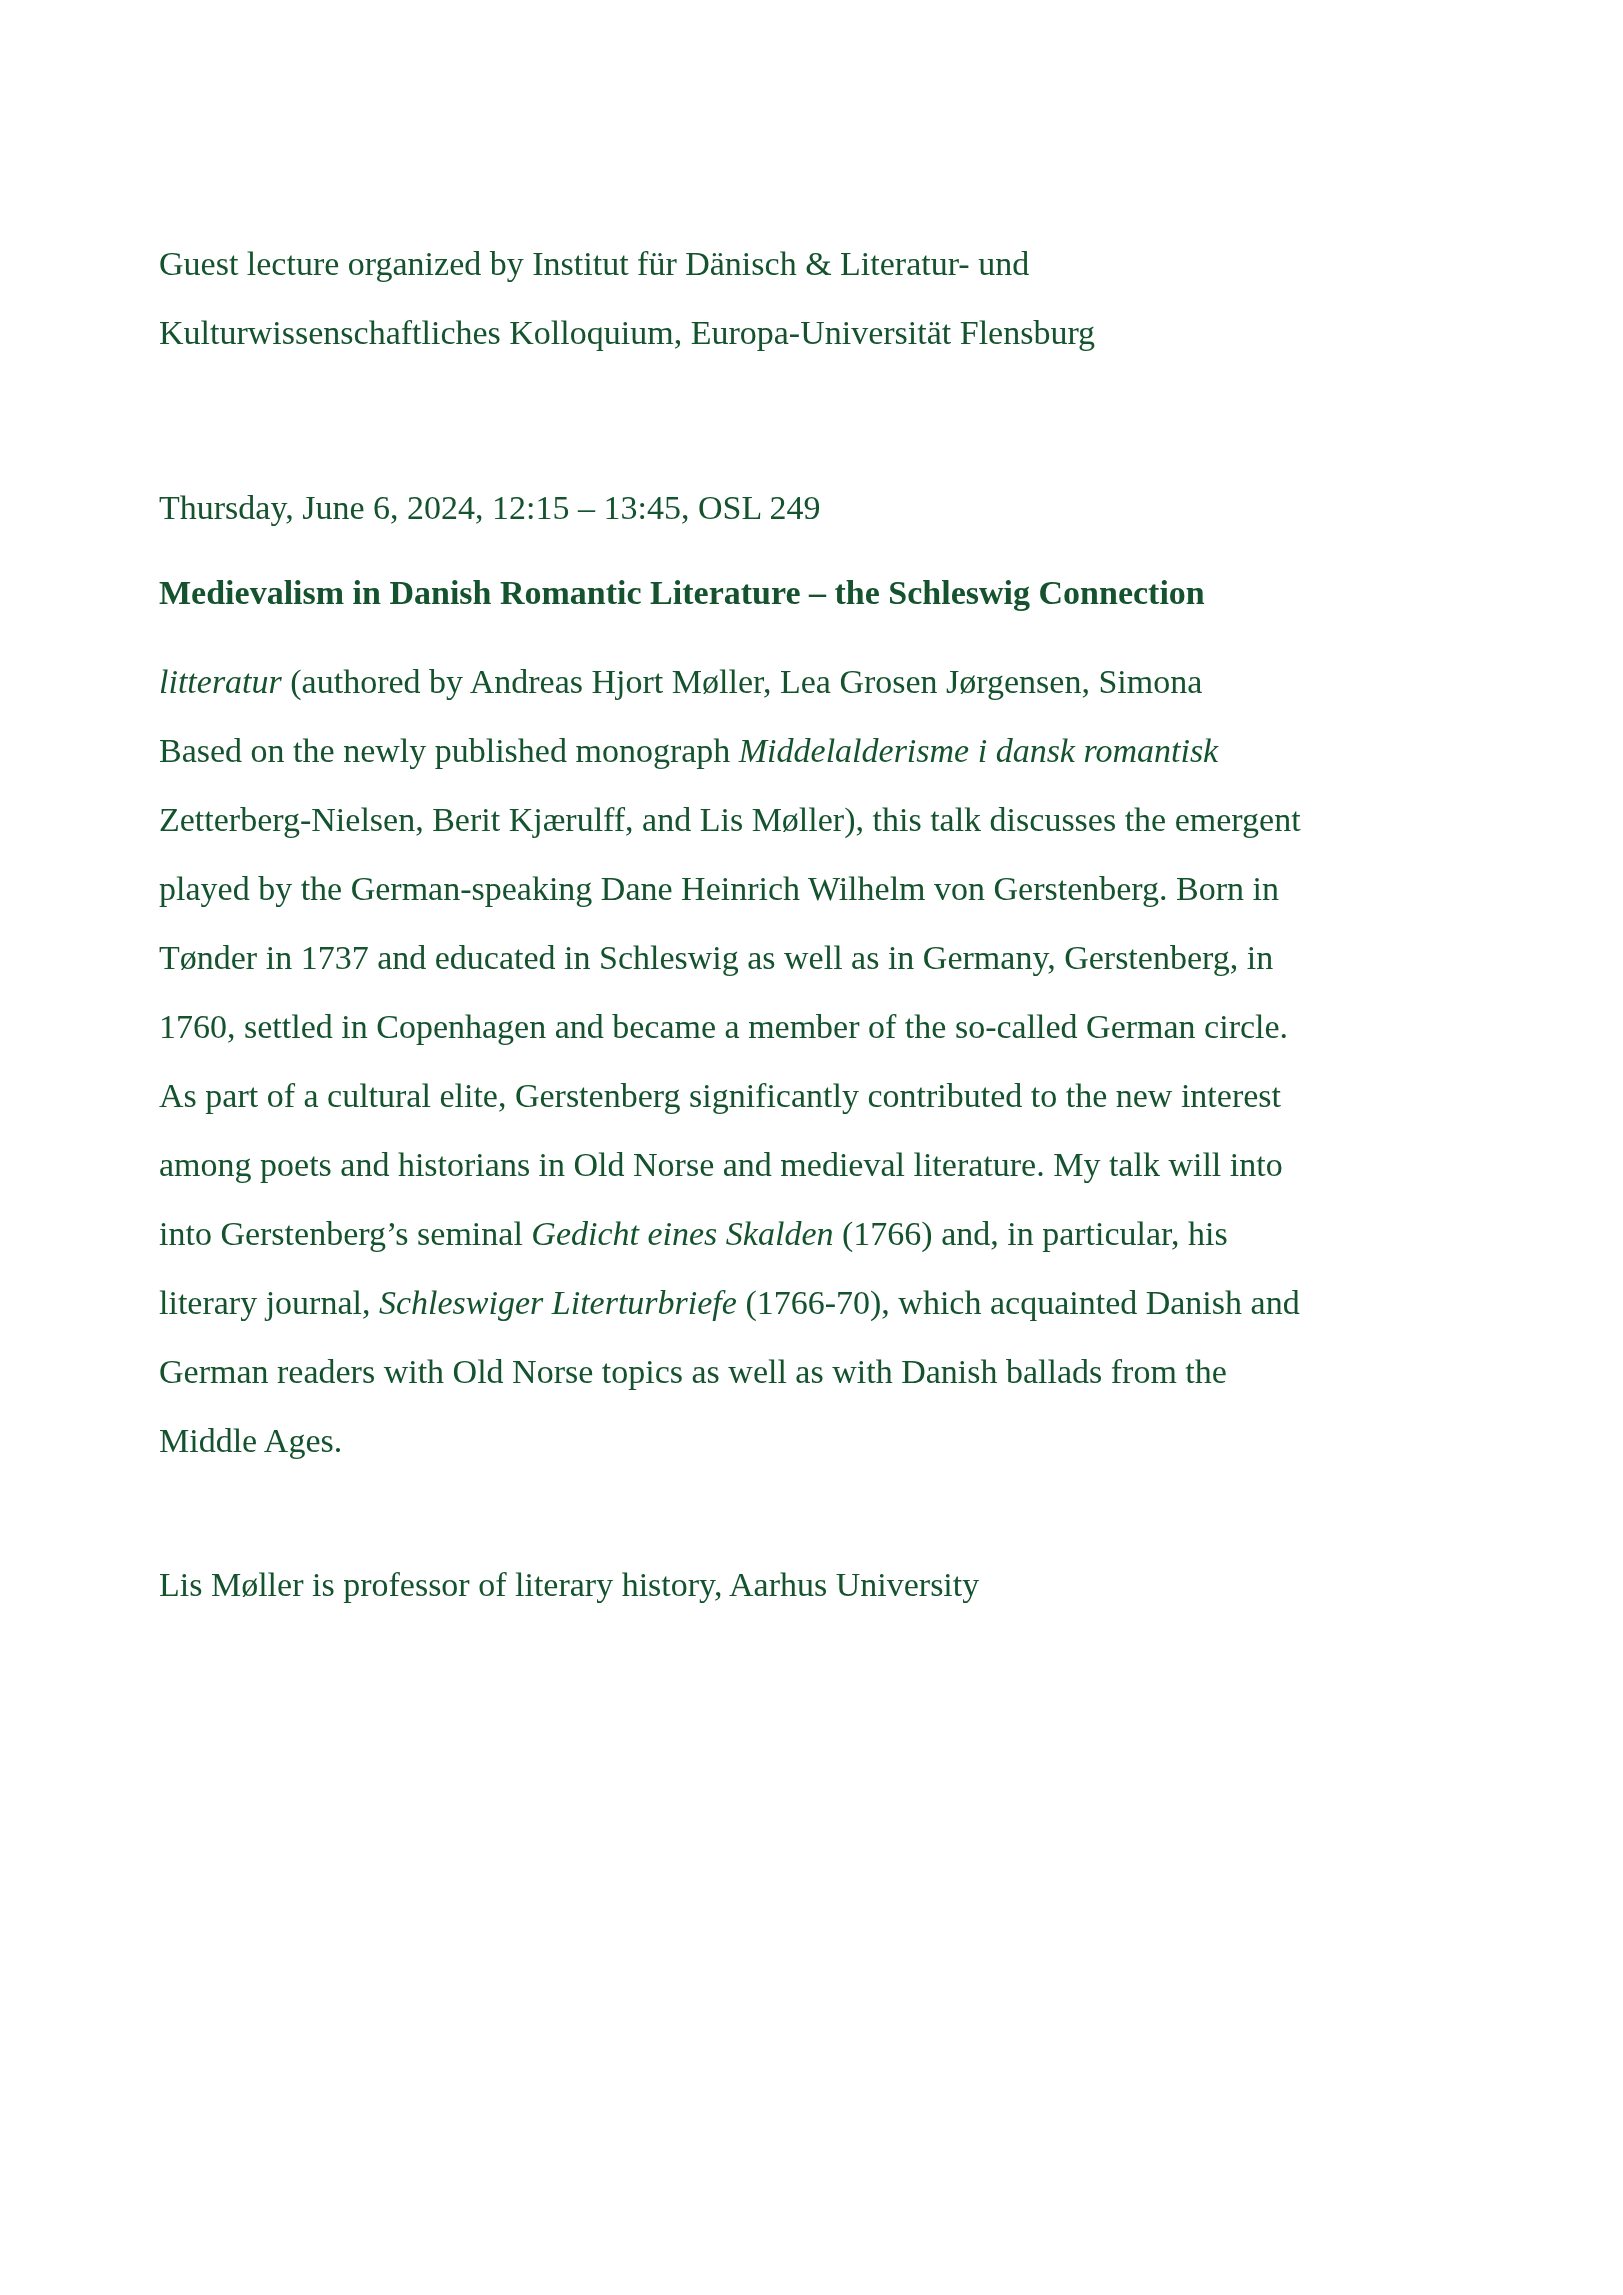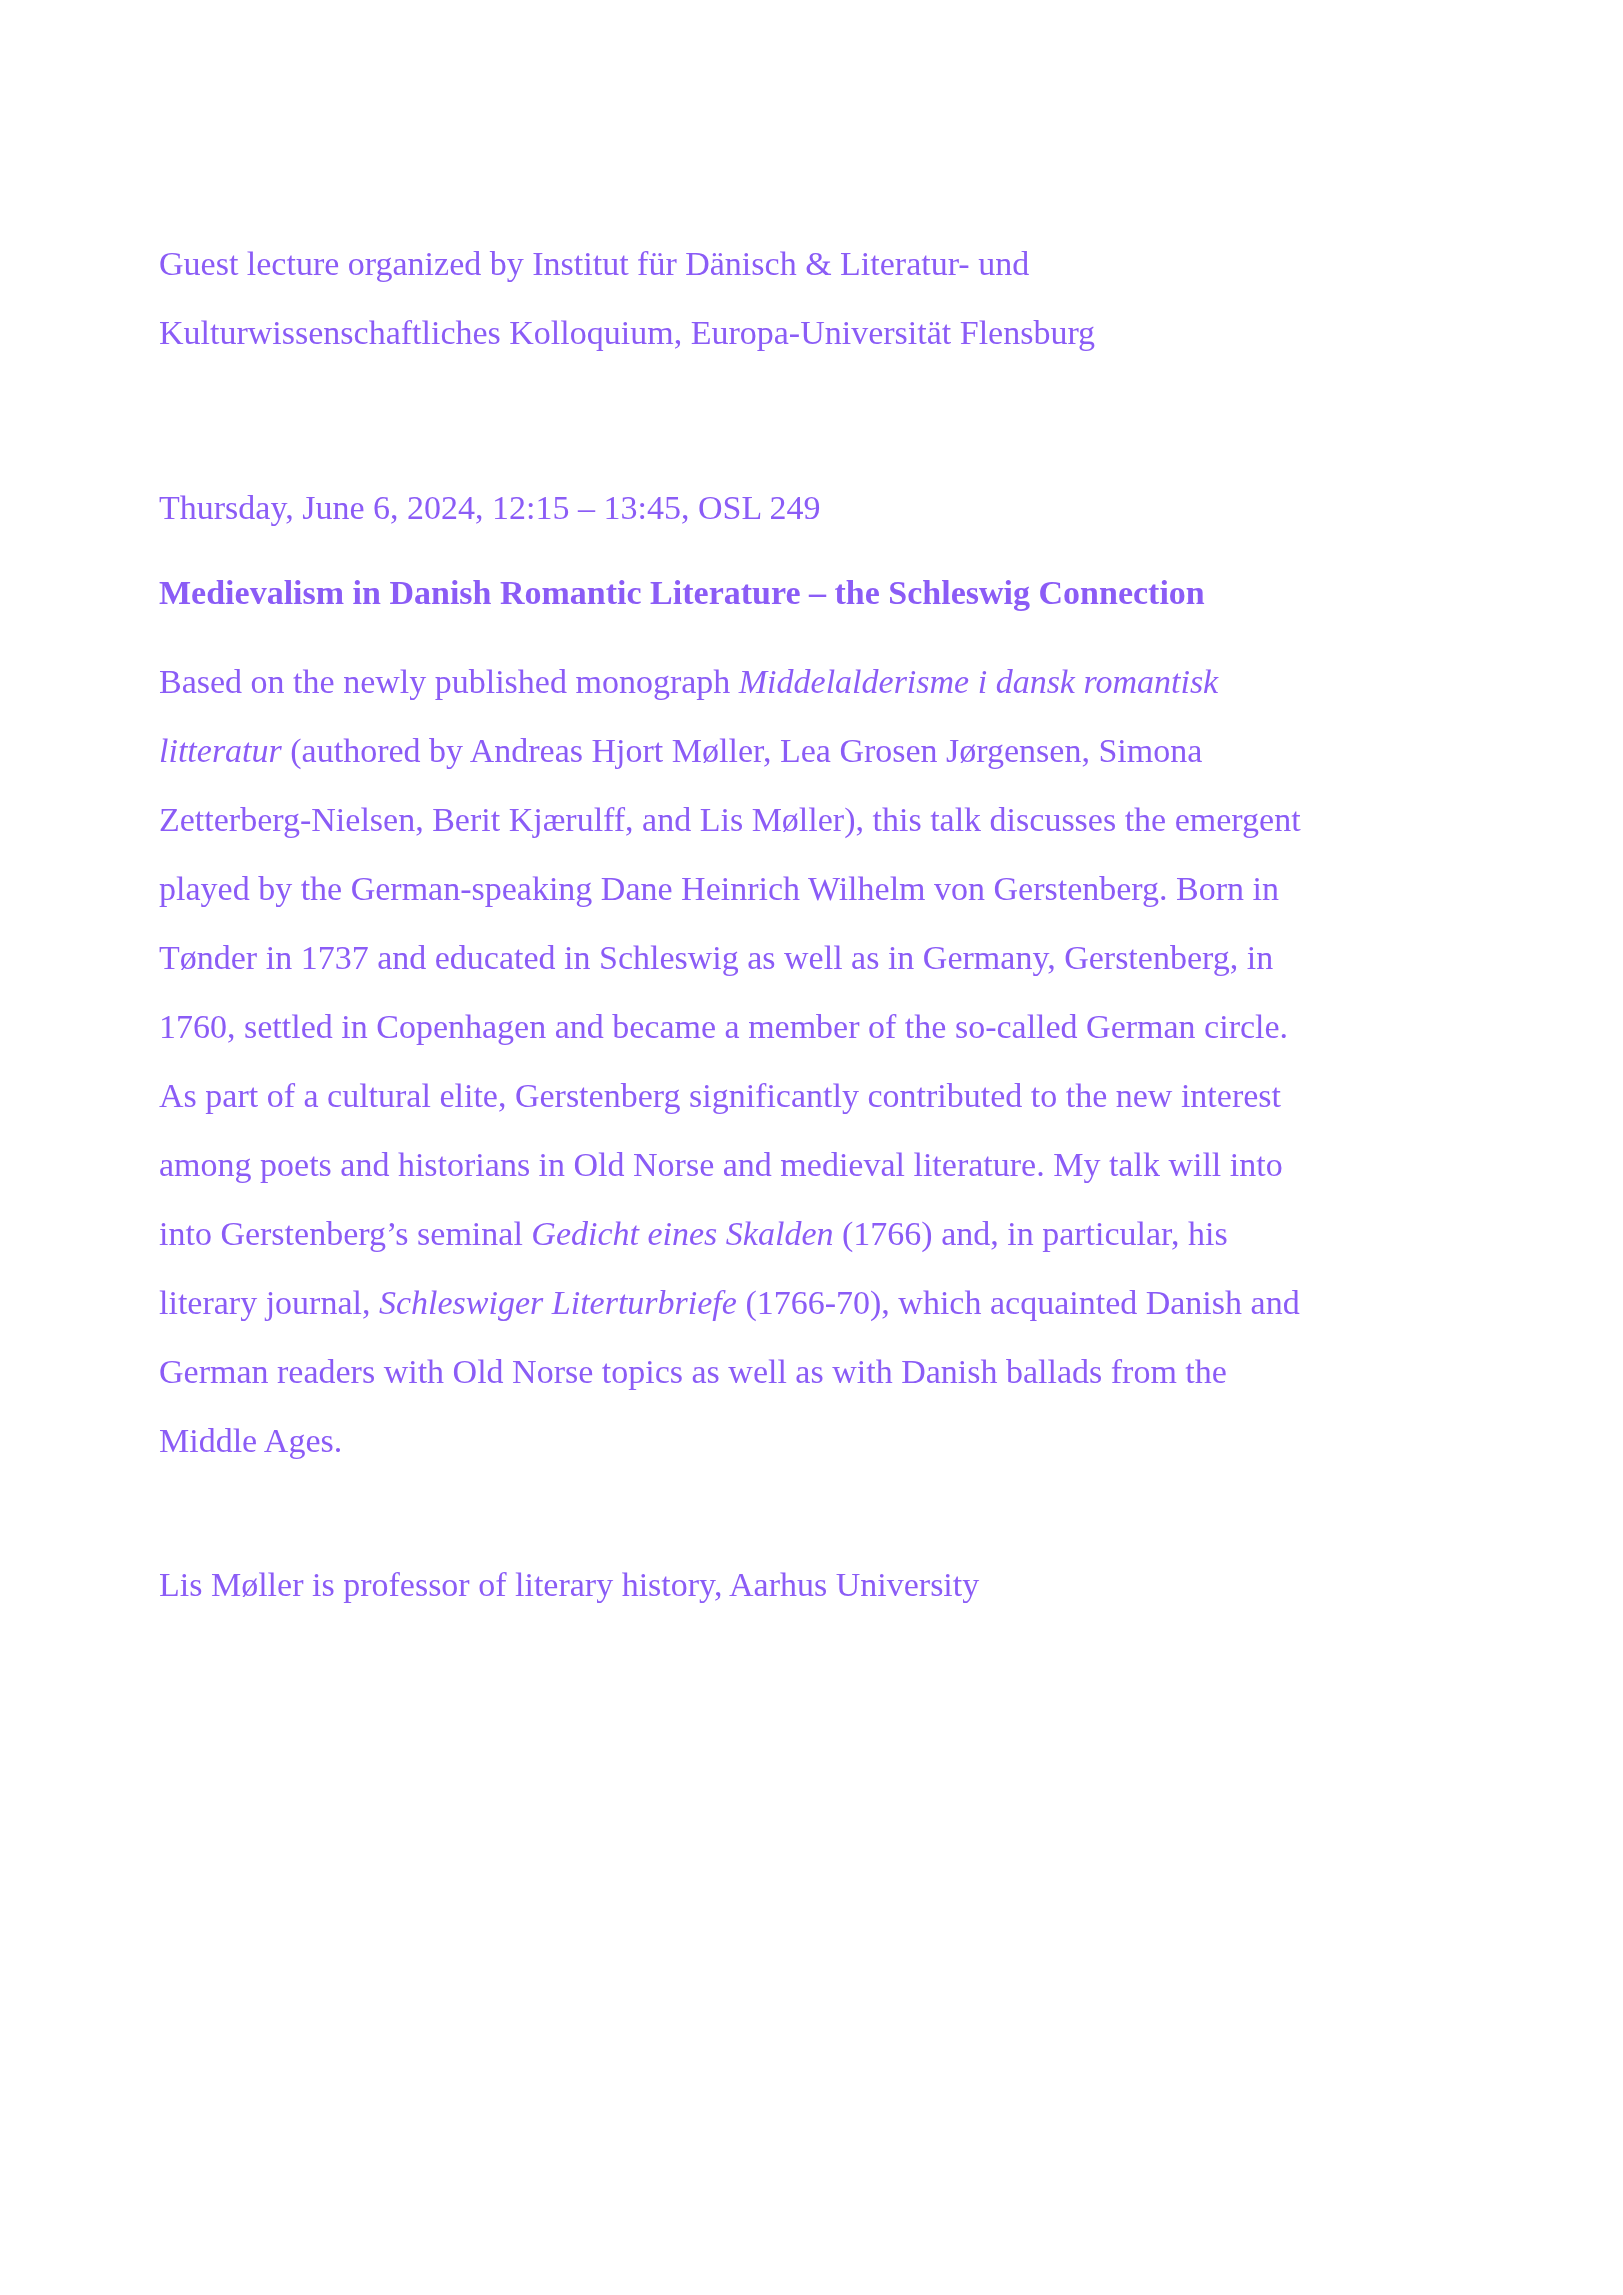--- a/index.html
+++ b/index.html
@@ -10,21 +10,21 @@
   .page {
     position: relative;
     width: 1623px;
     height: 2295px;
     background: #ffffff;
     box-sizing: border-box;
     padding: 229px 155px 0 159px;
     font-family: "Liberation Serif", serif;
     font-size: 34px;
     line-height: 69px;
-    color: #8b5cf6;
+    color: #14532d;
     overflow: hidden;
   }
   .para {
     margin: 0;
     padding: 0;
   }
   .line {
     display: block;
     height: 69px;
     white-space: nowrap;
@@ -57,22 +57,22 @@
   <div class="para spacer-to-date">
     <span class="line">Thursday, June 6, 2024, 12:15 – 13:45, OSL 249</span>
   </div>
 
 
   <div class="para bold spacer-to-title">
     <span class="line">Medievalism in Danish Romantic Literature – the Schleswig Connection</span>
   </div>
 
   <div class="para spacer-to-body">
+      <div class="line"><span class="run-i">litteratur</span><span class="run-n"> (authored by Andreas Hjort Møller, Lea Grosen Jørgensen, Simona</span></div>
       <div class="line"><span class="run-n">Based on the newly published monograph </span><span class="run-i">Middelalderisme i dansk romantisk</span></div>
-      <div class="line"><span class="run-i">litteratur</span><span class="run-n"> (authored by Andreas Hjort Møller, Lea Grosen Jørgensen, Simona</span></div>
       <div class="line"><span class="run-n">Zetterberg-Nielsen, Berit Kjærulff, and Lis Møller), this talk discusses the emergent</span></div>
       <div class="line"><span class="run-n">played by the German-speaking Dane Heinrich Wilhelm von Gerstenberg. Born in</span></div>
       <div class="line"><span class="run-n">Tønder in 1737 and educated in Schleswig as well as in Germany, Gerstenberg, in</span></div>
       <div class="line"><span class="run-n">1760, settled in Copenhagen and became a member of the so-called German circle.</span></div>
       <div class="line"><span class="run-n">As part of a cultural elite, Gerstenberg significantly contributed to the new interest</span></div>
       <div class="line"><span class="run-n">among poets and historians in Old Norse and medieval literature. My talk will into</span></div>
       <div class="line"><span class="run-n">into Gerstenberg’s seminal </span><span class="run-i">Gedicht eines Skalden</span><span class="run-n"> (1766) and, in particular, his</span></div>
       <div class="line"><span class="run-n">literary journal, </span><span class="run-i">Schleswiger Literturbriefe</span><span class="run-n"> (1766-70), which acquainted Danish and</span></div>
       <div class="line"><span class="run-n">German readers with Old Norse topics as well as with Danish ballads from the</span></div>
       <div class="line"><span class="run-n">Middle Ages.</span></div>

